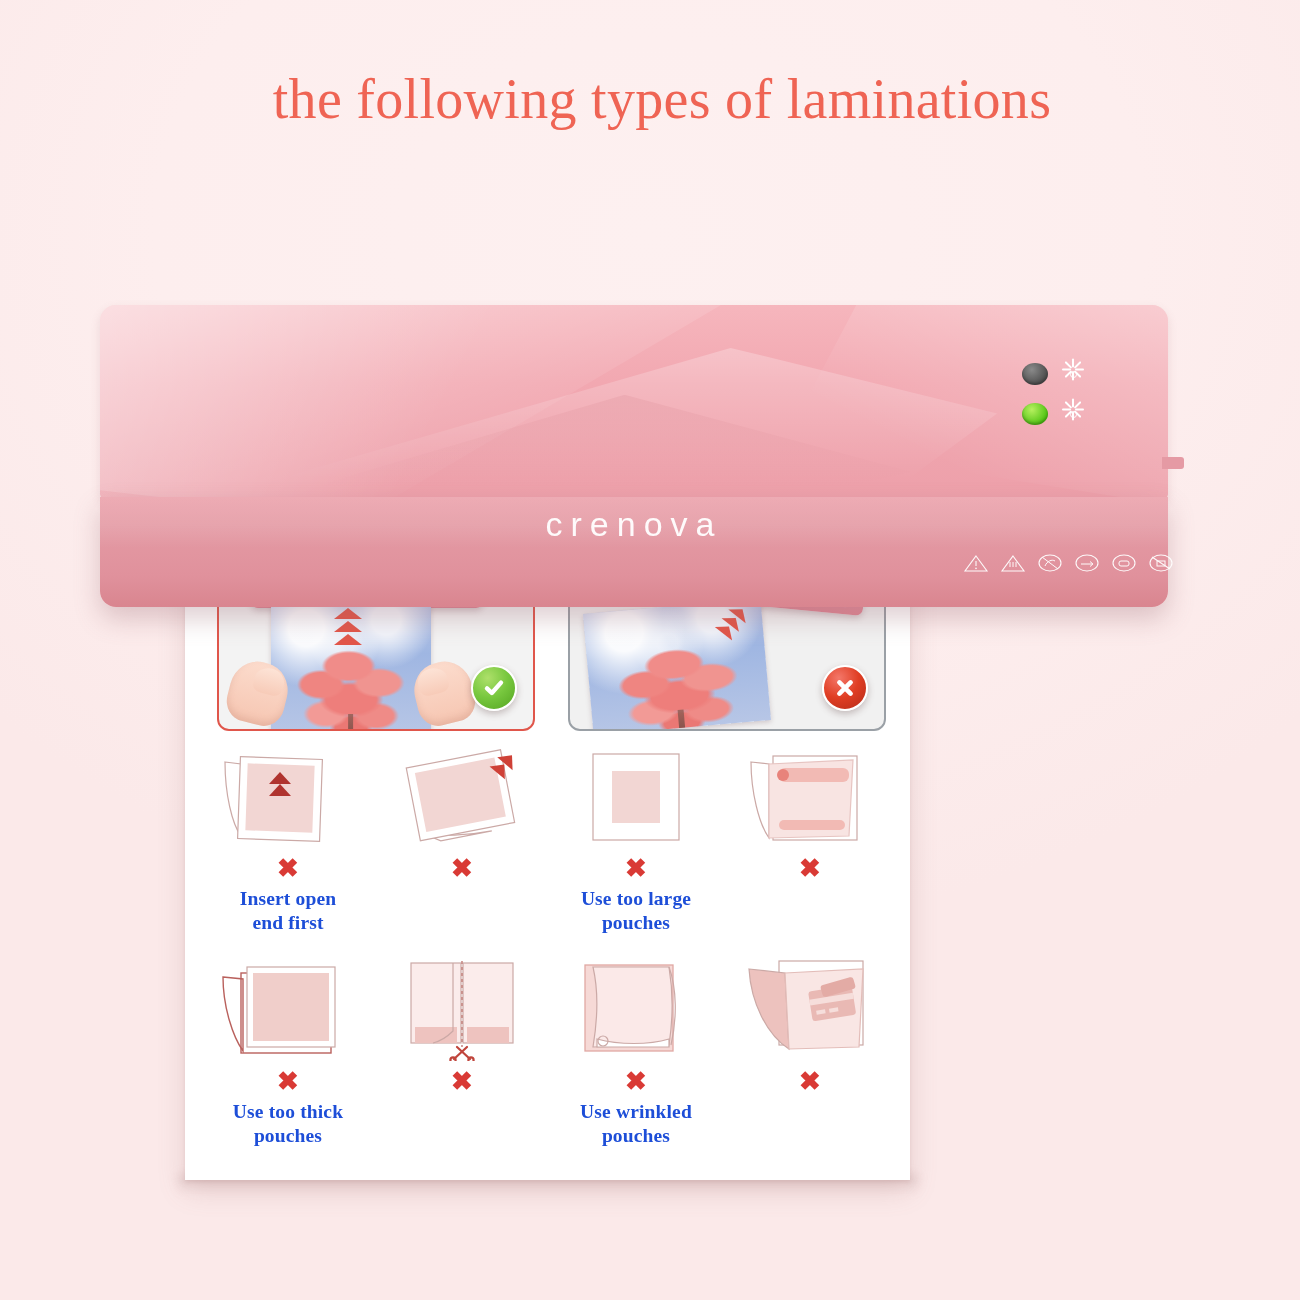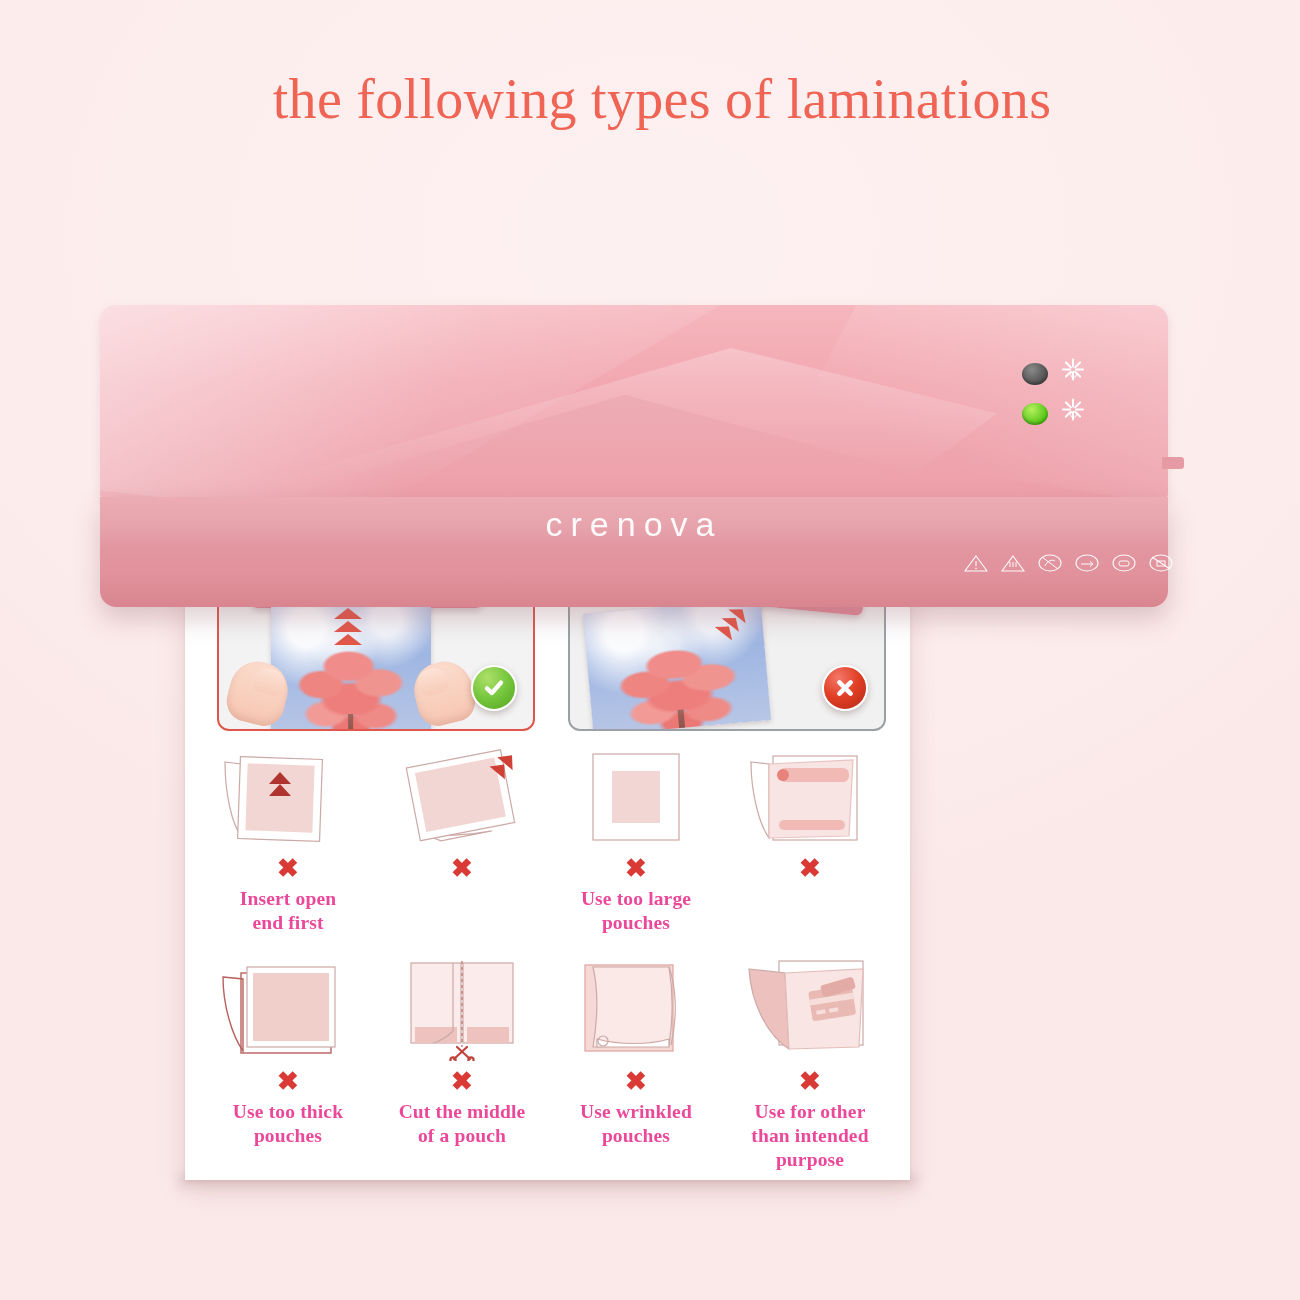--- a/index.html
+++ b/index.html
@@ -143,21 +143,21 @@
   }
   .cell { position:absolute; width:174px; text-align:center; }
   .cell .art { position:relative; width:174px; height:108px; margin:0 auto; }
   .cell .xmark {
     color:#d93a35; font-size:26px; line-height:1;
     font-family:"Liberation Sans", sans-serif; font-weight:700;
     margin-top:7px;
   }
   .cell .cap {
     margin-top:6px;
-    color:#ec4899;
+    color:#1d4ed8;
     font-family:"Liberation Serif", serif;
     font-weight:700; font-size:19.5px; line-height:1.22;
     letter-spacing:.15px;
   }
 
   
   .machine { position:absolute; left:100px; top:305px; width:1090px; height:310px; }
   .mach-top {
     position:absolute; left:0; top:0; width:1068px; height:195px;
     border-radius:16px 16px 6px 6px;
@@ -383,21 +383,20 @@
             <line x1="87" y1="8" x2="87" y2="94" stroke="#c07b76" stroke-width="1.4" stroke-dasharray="3 3"></line>
             <g stroke="#c0453c" stroke-width="2.2" fill="none" stroke-linecap="round">
               <path d="M79 106 L92 94"></path>
                 <path d="M95 106 L82 94"></path>
               <circle cx="78" cy="107" r="2.6"></circle>
                 <circle cx="96" cy="107" r="2.6"></circle>
             </g>
           </svg>
         </div>
         <div class="xmark">✖</div>
-        <div class="cap">Cut the middle<br>of a pouch</div>
       </div>
 
       <div class="cell" style="left:348px; top:213px;">
         <div class="art">
           <svg width="174" height="108" viewBox="0 0 174 108" aria-hidden="true">
             <rect x="36" y="12" width="88" height="86" fill="#f6d9d6" stroke="#e0a8a3" stroke-width="1.3"></rect>
             <path d="M44 14 C50 40 48 70 44 94 L120 92 C124 66 124 38 120 14 Z" fill="#fbe9e8" stroke="#cba9a6" stroke-width="1.2"></path>
             <path d="M120 14 C128 36 128 66 122 92" fill="none" stroke="#cba9a6" stroke-width="1.2"></path>
             <path d="M48 86 C70 92 100 92 120 86 L120 94 L48 94 Z" fill="#ffffff" stroke="#cba9a6" stroke-width="1.2"></path>
             <circle cx="54" cy="88" r="5" fill="none" stroke="#cba9a6" stroke-width="1.2"></circle>
@@ -416,21 +415,20 @@
             <g transform="rotate(-9 104 56)">
               <rect x="88" y="36" width="44" height="30" rx="3" fill="#e9b9b4"></rect>
               <rect x="88" y="44" width="44" height="6" fill="#f6dedb"></rect>
               <rect x="93" y="56" width="9" height="4" fill="#f6dedb"></rect>
               <rect x="106" y="56" width="9" height="4" fill="#f6dedb"></rect>
             </g>
             <rect x="98" y="28" width="34" height="12" rx="3" fill="#e3aba5" transform="rotate(-16 115 34)"></rect>
           </svg>
         </div>
         <div class="xmark">✖</div>
-        <div class="cap">Use for other<br>than intended<br>purpose</div>
       </div>
 
     </div>
   </div>
 
   <div class="machine">
     <div class="mach-top">
       <div class="facet a"></div>
       <div class="facet b"></div>
       <div class="facet c"></div>

